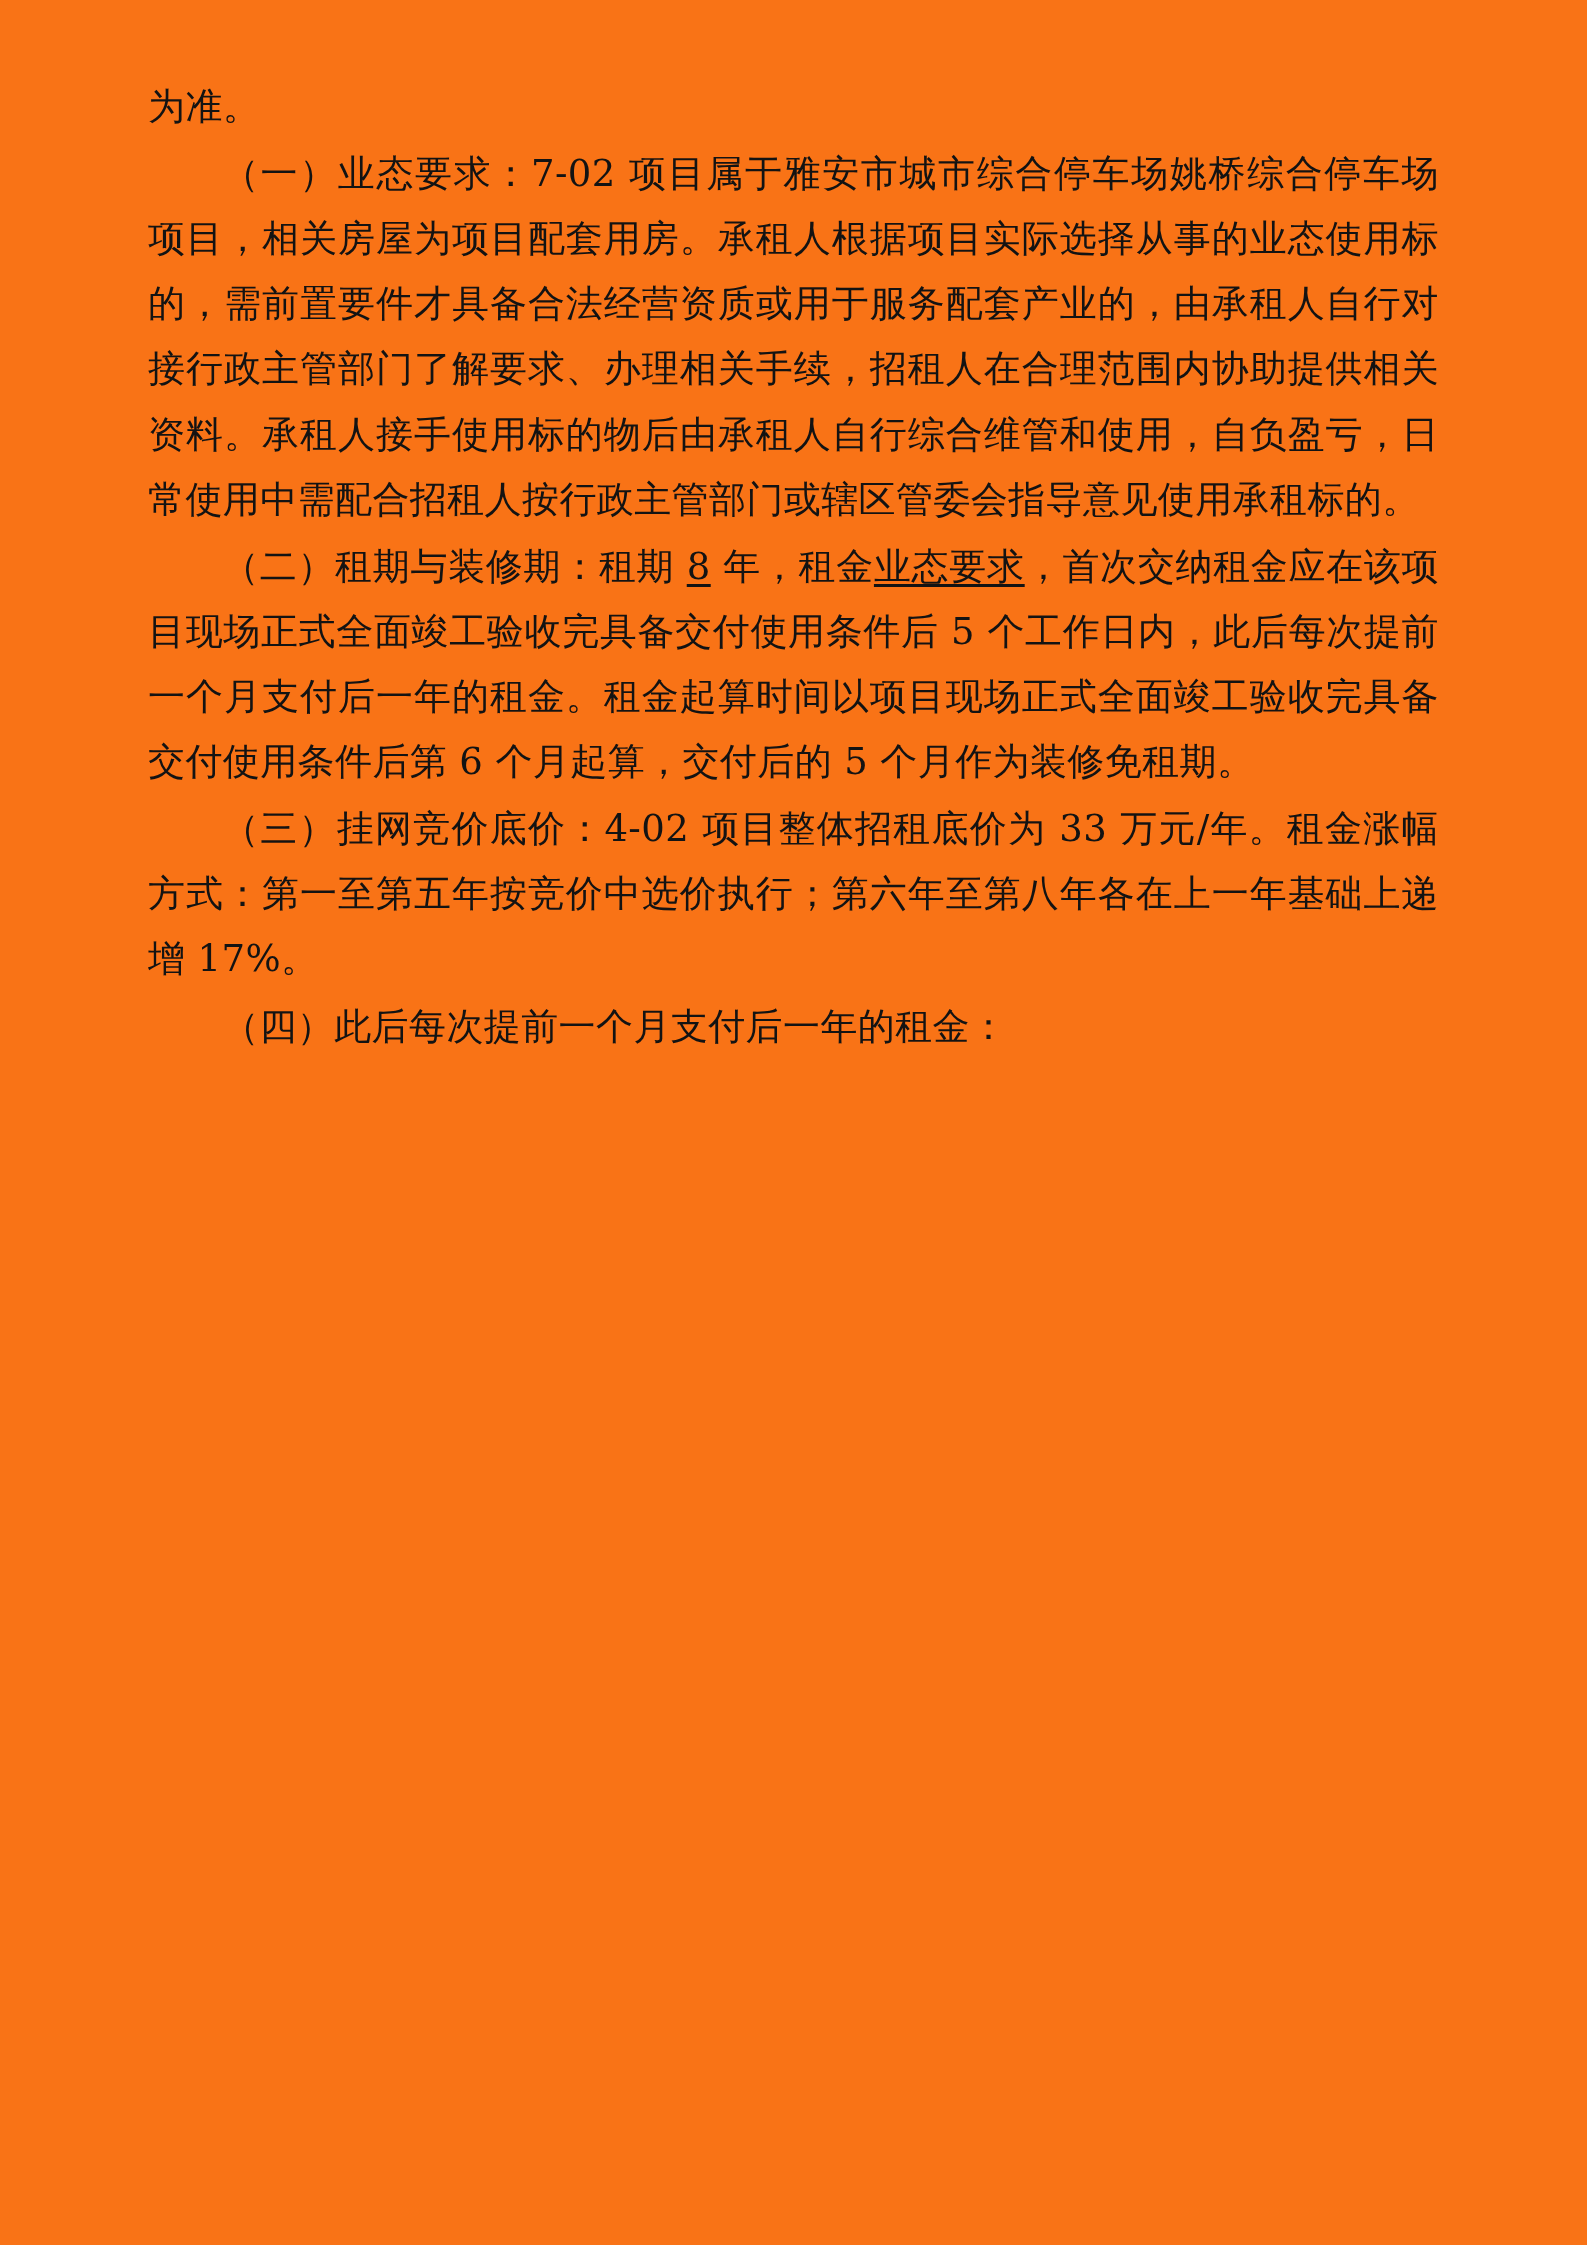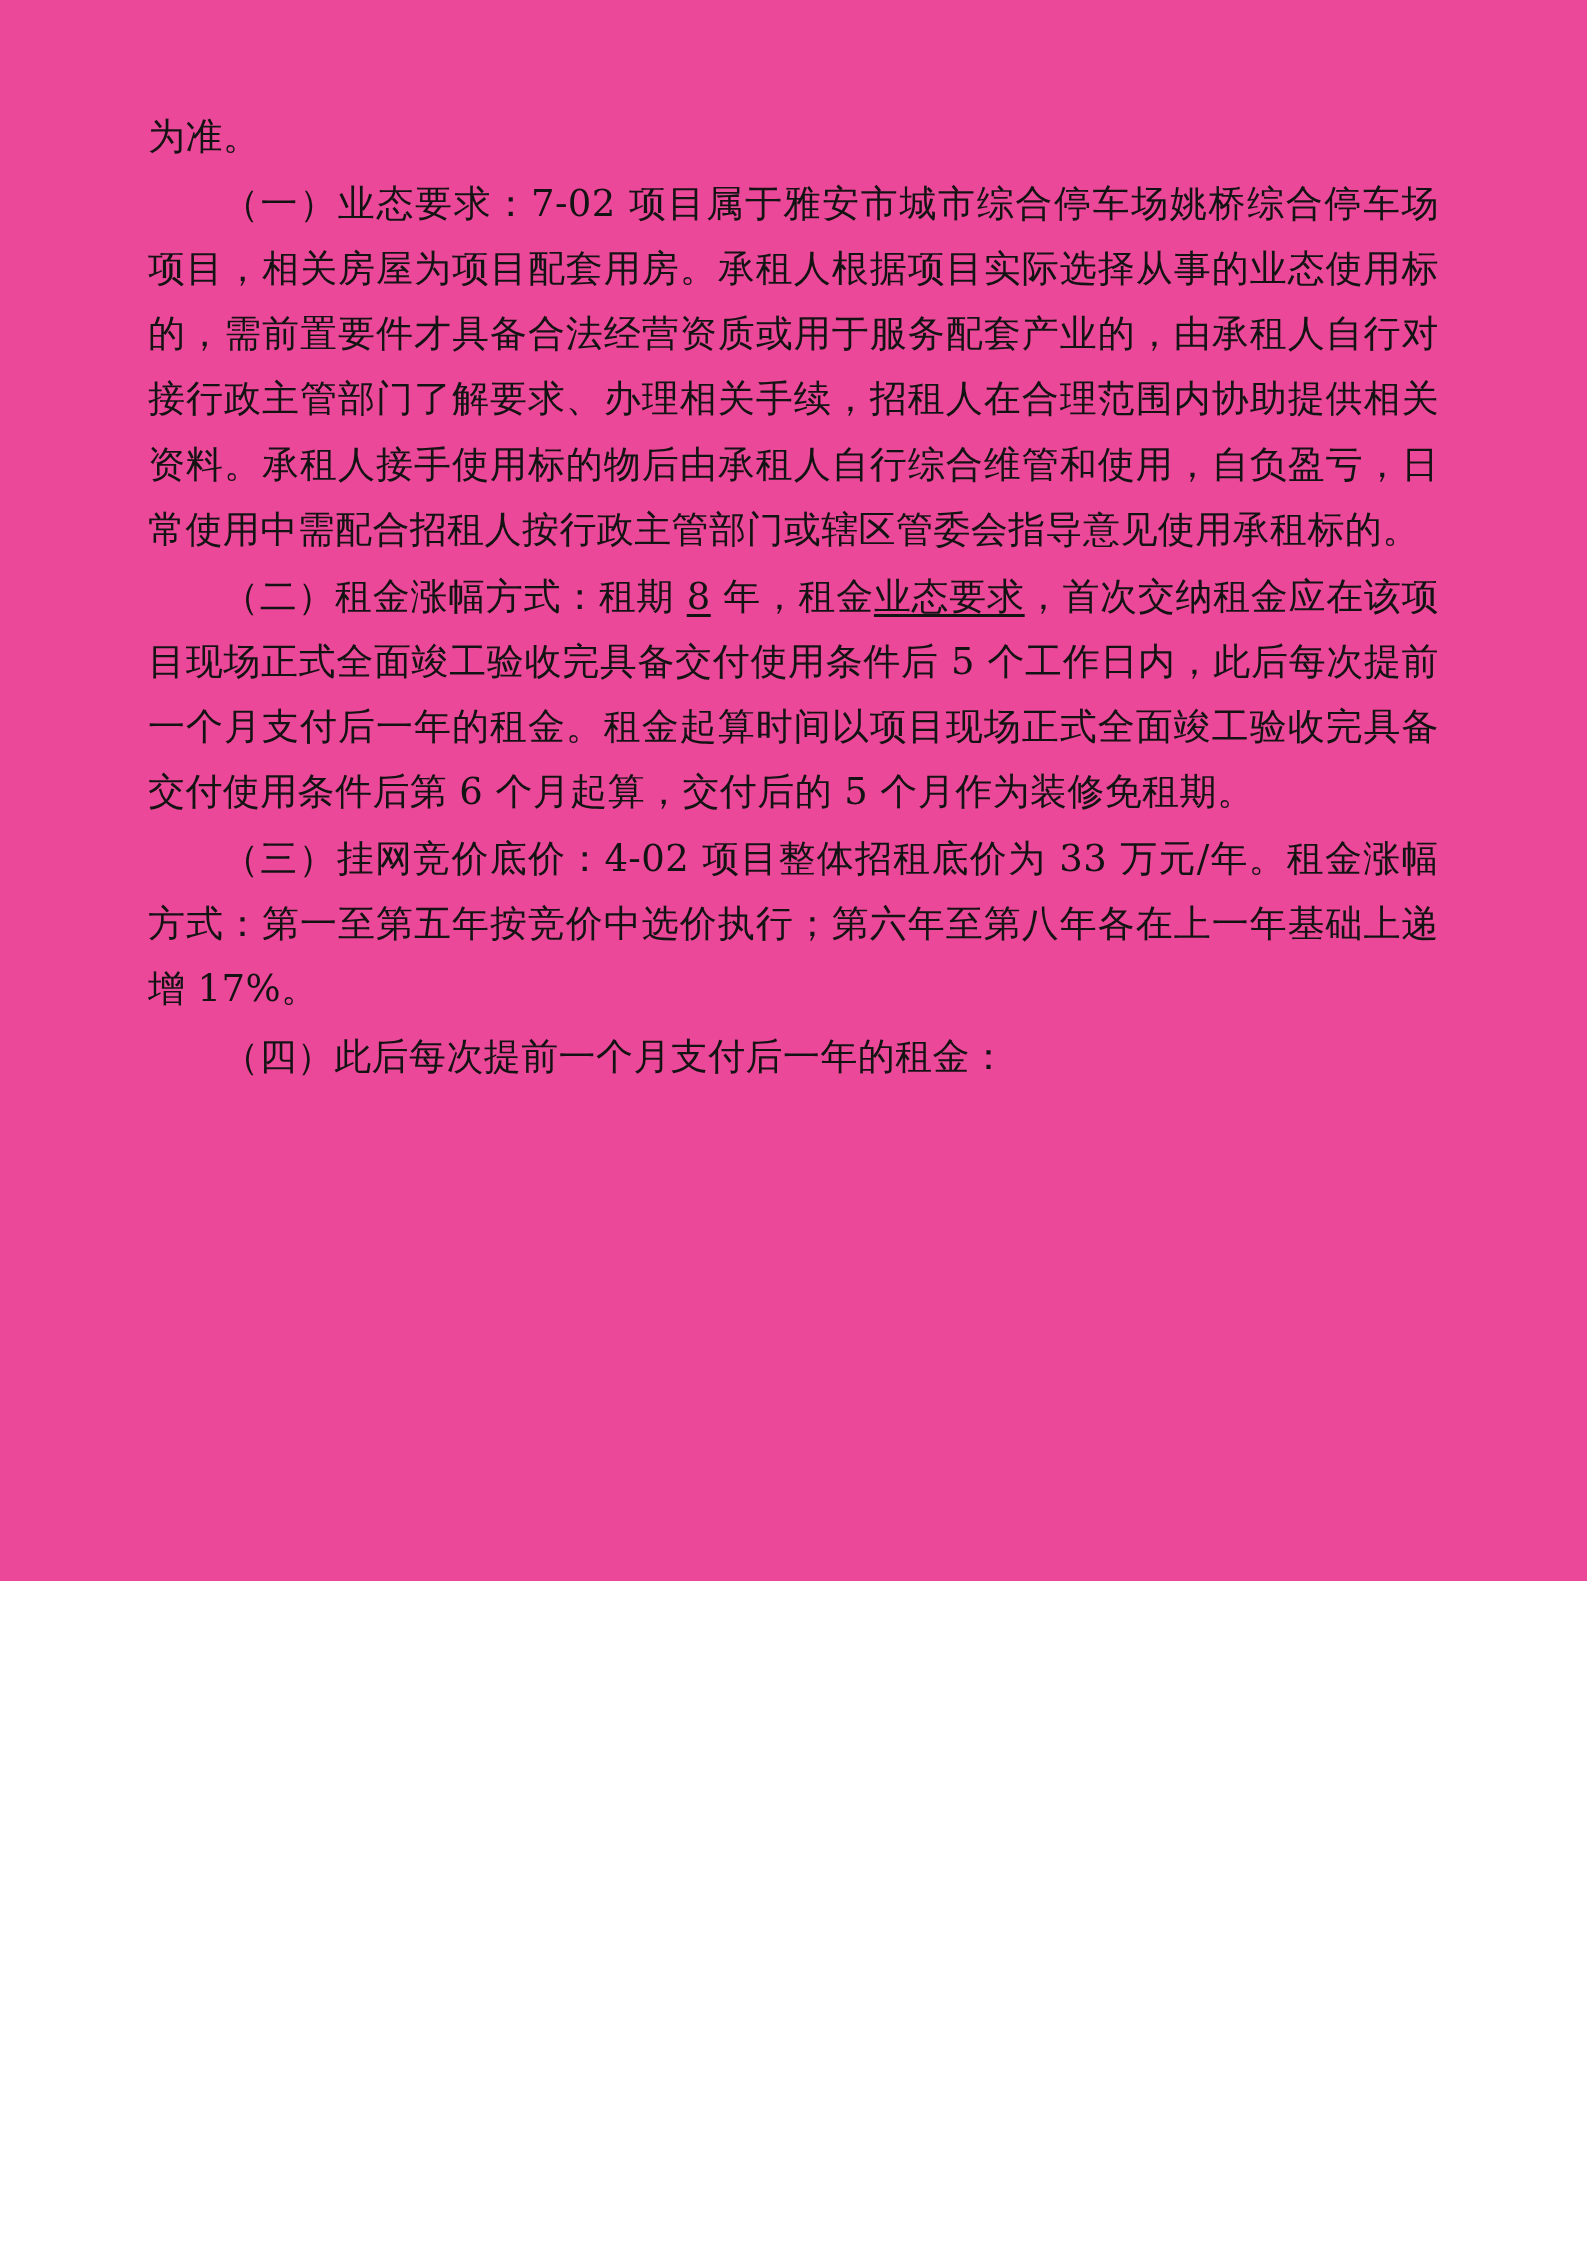--- a/index.html
+++ b/index.html
@@ -9,24 +9,24 @@
   }
   body {
     width: 1587px;
     height: 2245px;
     font-family: "DejaVu Serif", "Liberation Serif", serif;
     color: #1a1a1a;
   }
   .page {
     position: relative;
     width: 1587px;
-    height: 1581px;
+    height: 2245px;
     box-sizing: border-box;
-    padding: 104px 148px 120px 148px;
-    background: #ec4899;
+    padding: 74px 148px 120px 148px;
+    background: #f97316;
   }
   .doc-body {
     font-size: 37px;
     line-height: 1.76;
     letter-spacing: 0.4px;
     text-align: justify;
     text-justify: inter-ideograph;
     color: #131313;
   }
   .para {
@@ -44,21 +44,21 @@
 </head>
 <body>
 
 <div class="page">
   <div class="doc-body">
 
     <p class="para">为准。</p>
 
     <p class="para indent">（一）业态要求：7-02 项目属于雅安市城市综合停车场姚桥综合停车场项目，相关房屋为项目配套用房。承租人根据项目实际选择从事的业态使用标的，需前置要件才具备合法经营资质或用于服务配套产业的，由承租人自行对接行政主管部门了解要求、办理相关手续，招租人在合理范围内协助提供相关资料。承租人接手使用标的物后由承租人自行综合维管和使用，自负盈亏，日常使用中需配合招租人按行政主管部门或辖区管委会指导意见使用承租标的。</p>
 
-    <p class="para indent"><span>（二）租金涨幅方式：租期 </span><span class="u">8</span><span> 年，租金</span><span class="u">业态要求</span><span>，首次交纳租金应在该项目现场正式全面竣工验收完具备交付使用条件后 5 个工作日内，此后每次提前一个月支付后一年的租金。租金起算时间以项目现场正式全面竣工验收完具备交付使用条件后第 6 个月起算，交付后的 5 个月作为装修免租期。</span></p>
+    <p class="para indent"><span>（二）租期与装修期：租期 </span><span class="u">8</span><span> 年，租金</span><span class="u">业态要求</span><span>，首次交纳租金应在该项目现场正式全面竣工验收完具备交付使用条件后 5 个工作日内，此后每次提前一个月支付后一年的租金。租金起算时间以项目现场正式全面竣工验收完具备交付使用条件后第 6 个月起算，交付后的 5 个月作为装修免租期。</span></p>
 
     <p class="para indent">（三）挂网竞价底价：4-02 项目整体招租底价为 33 万元/年。租金涨幅方式：第一至第五年按竞价中选价执行；第六年至第八年各在上一年基础上递增 17%。</p>
 
     <p class="para indent">（四）此后每次提前一个月支付后一年的租金：</p>
 
 
   </div>
 </div>
 
 </body></html>

